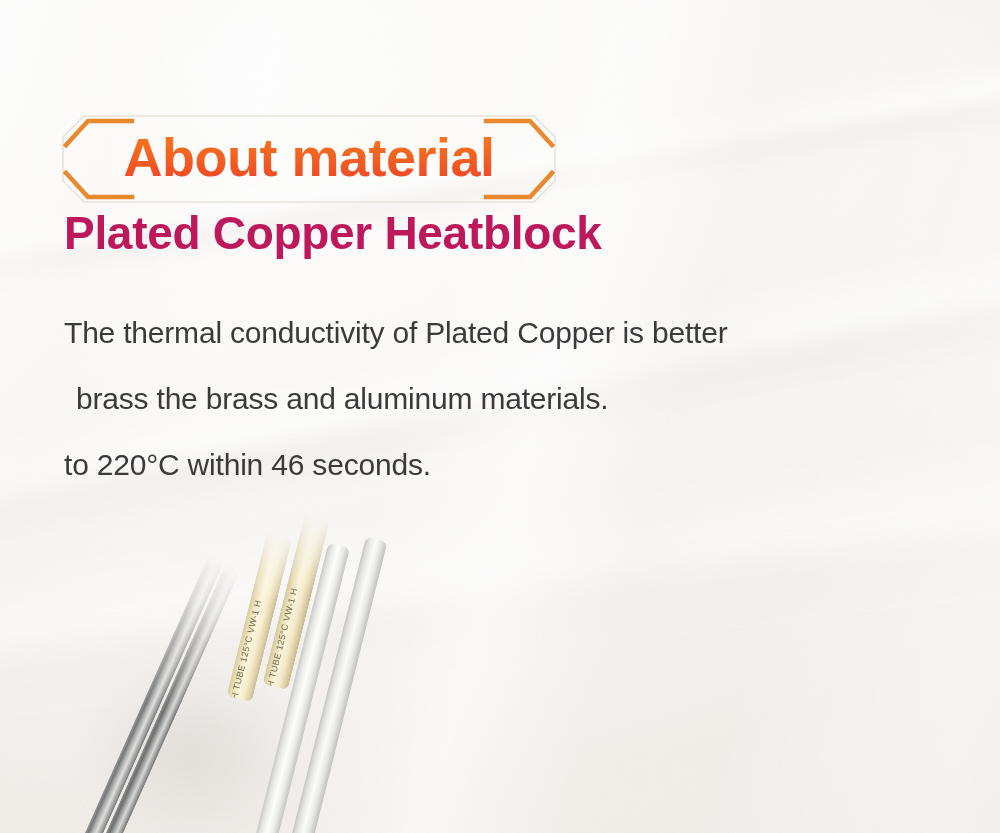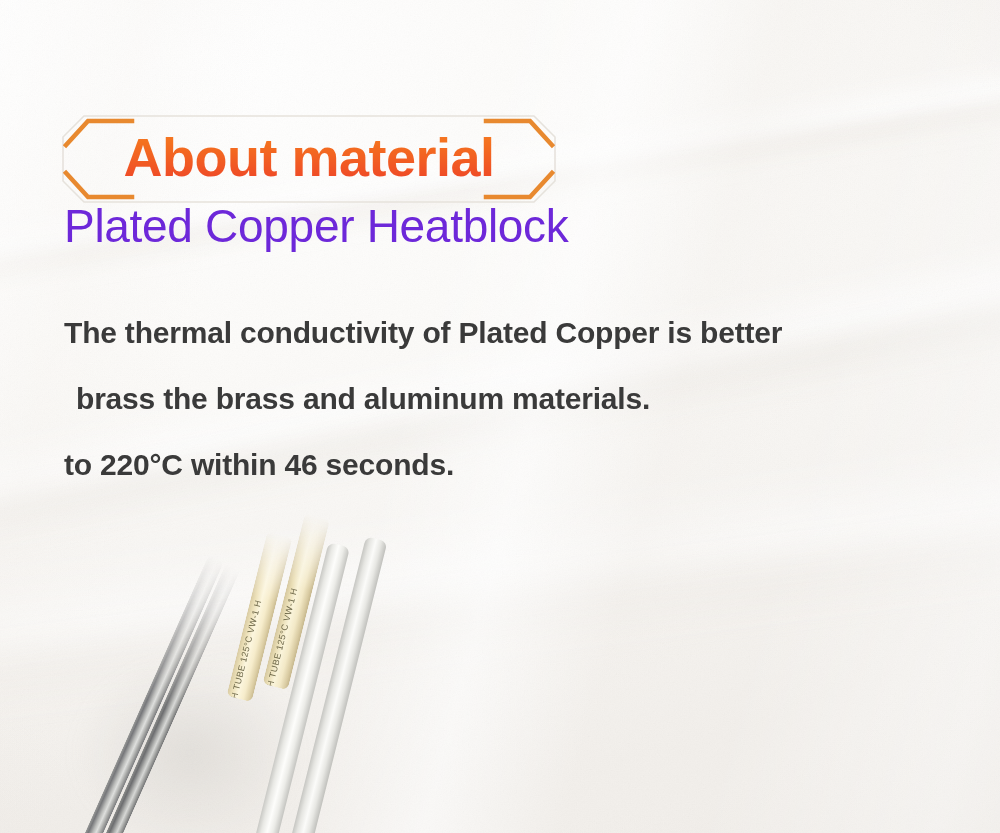--- a/index.html
+++ b/index.html
@@ -135,44 +135,43 @@
     background-clip: text;
     color: transparent;
     -webkit-text-fill-color: transparent;
     white-space: nowrap;
   }
 
   
   .heading {
     position: absolute;
     left: 64px;
-    top: 199px;
+    top: 206px;
     font-size: 46px;
-    font-weight: 400;
-    color: #6d28d9;
+    font-weight: 700;
+    color: #be185d;
     letter-spacing: -0.3px;
     white-space: nowrap;
   }
 
   .body-copy {
     position: absolute;
     left: 64px;
     top: 300px;
     width: 900px;
     color: #3a3a3a;
     font-size: 30px;
     font-weight: 400;
     letter-spacing: -0.2px;
   }
 
   .body-line {
     height: 66px;
     line-height: 66px;
     white-space: nowrap;
-    font-weight: bold;
   }
 
   .body-line.indent { padding-left: 12px; }
 
   
   .cables {
     position: absolute;
     left: 0;
     bottom: 0;
     width: 460px;

